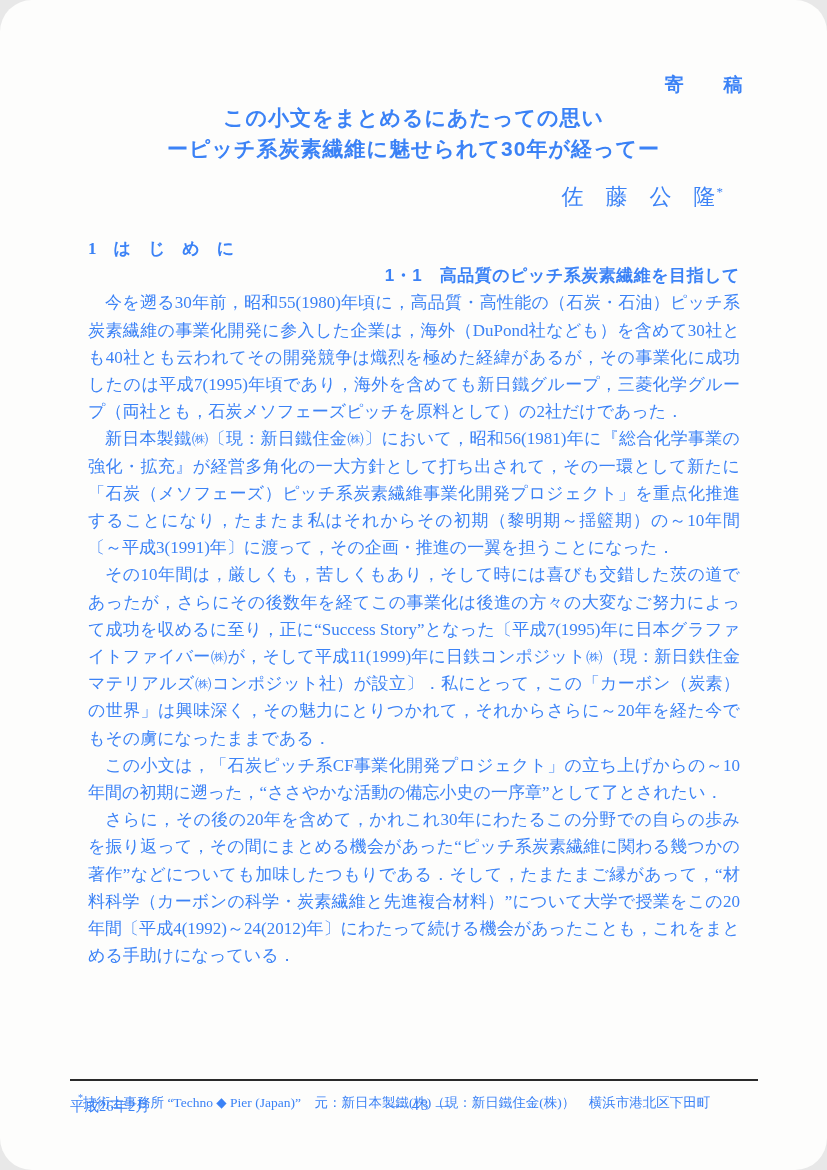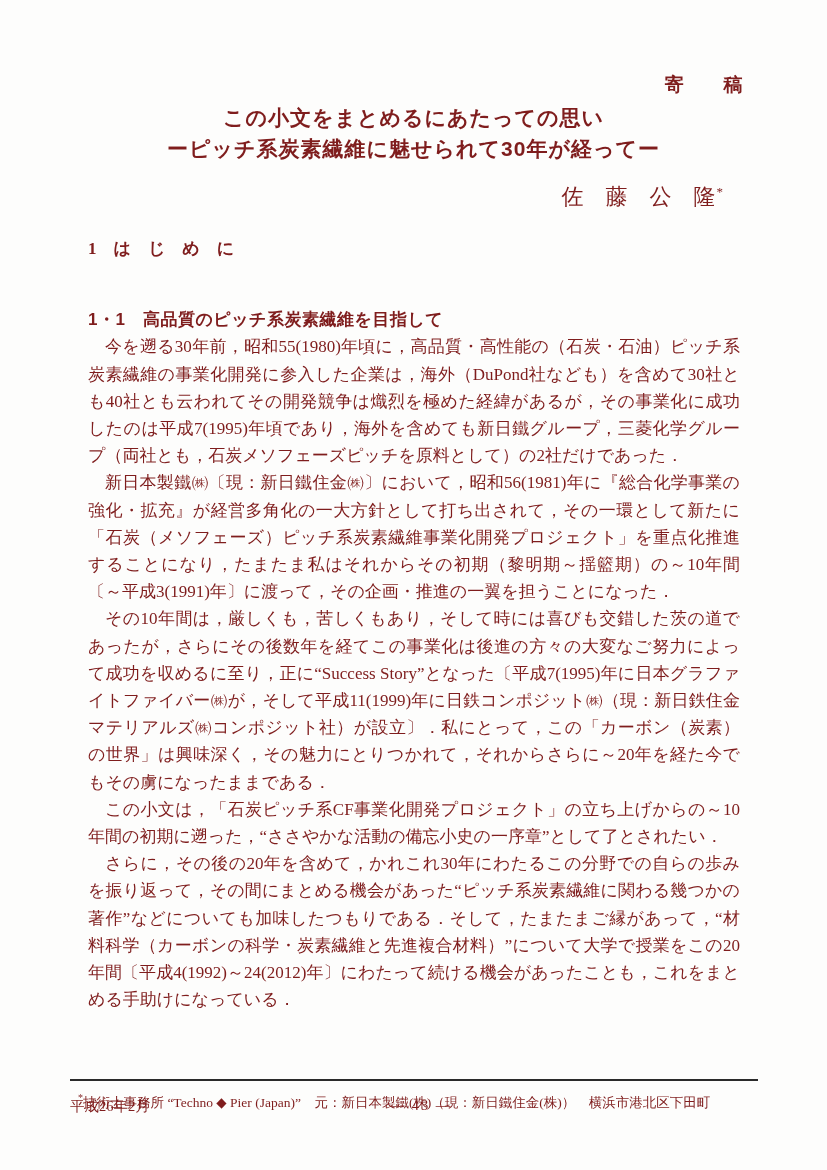--- a/index.html
+++ b/index.html
@@ -6,23 +6,24 @@
     margin: 0;
     padding: 0;
     background: #e8e8e8;
   }
   .page {
     position: relative;
     width: 827px;
     height: 1170px;
     margin: 0 auto;
     background: #fdfdfc;
-    color: #7f1d1d;
+    color: #3b82f6;
     font-family: "Liberation Serif", "DejaVu Serif", serif;
     overflow: hidden;
+    border-radius: 32px;
   }
   
   .contribution-tag {
     position: absolute;
     top: 72px;
     right: 74px;
     font-size: 19px;
     font-weight: 600;
     letter-spacing: 0.55em;
     font-family: "Liberation Serif", "DejaVu Serif", serif;
@@ -65,23 +66,22 @@
   }
   .section-heading {
     text-align: left;
     font-weight: 700;
     text-indent: 0;
     font-family: "Liberation Serif", "DejaVu Serif", serif;
   }
   .subsection-heading {
     font-weight: 700;
     font-family: "Liberation Sans", "DejaVu Sans", sans-serif;
-    text-align: left;
+    text-align: right;
     letter-spacing: 0.5px;
-    margin-top: 44px;
   }
   .content p {
     margin: 0;
     text-indent: 1em;
   }
   
   .footnote-block {
     position: absolute;
     top: 1051px;
     left: 70px;

